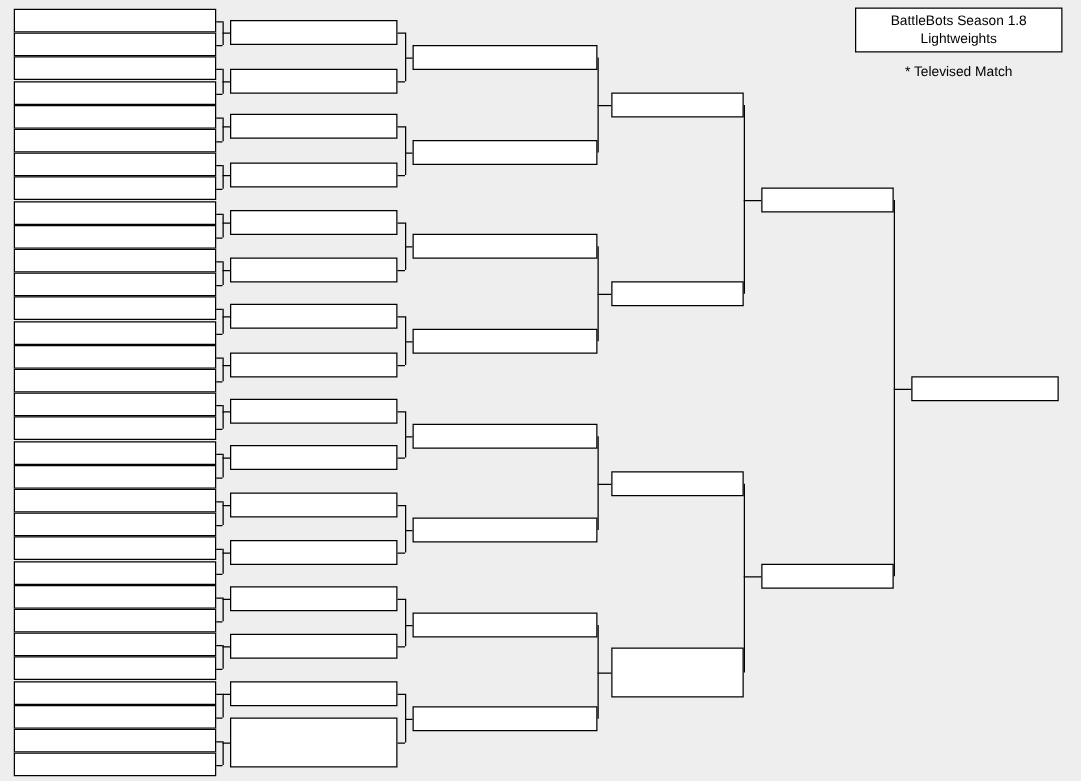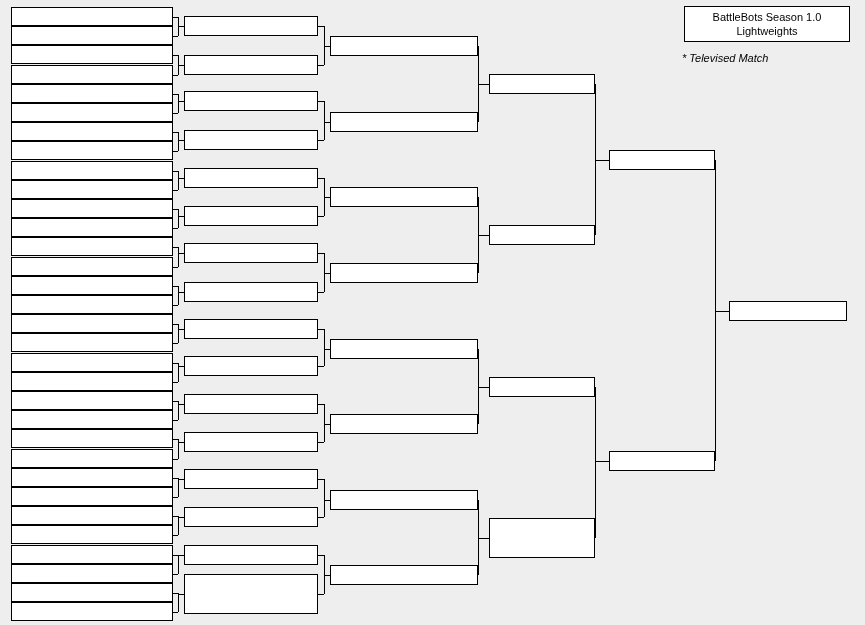--- a/index.html
+++ b/index.html
@@ -64,30 +64,30 @@
     text-align: center;
     display: flex;
     flex-direction: column;
     align-items: center;
     justify-content: center;
     line-height: 1.3;
   }
   .legend-note {
     position: absolute;
     font-size: 11px;
+    text-align: center;
     width: 170px;
-    font-style: italic;
   }
 </style>
 </head>
 <body>
 
 <div id="bracket">
   <div class="legend-box" style="left:684px; top:6px; width:166px; height:36px;">
-    <span>BattleBots  Season 1.0</span>
+    <span>BattleBots  Season 1.8</span>
     <span>Lightweights</span>
   </div>
   <div class="legend-note" style="left:682px; top:52px;">* Televised Match</div>
 <div class="cell" style="left: 11px; top: 7px; width: 162px; height: 19px;">
       <span class="nm"></span>
       <span class="star"></span>
     </div>
     <div class="cell" style="left: 11px; top: 26px; width: 162px; height: 19px;">
       <span class="nm"></span>
       <span class="star"></span>

